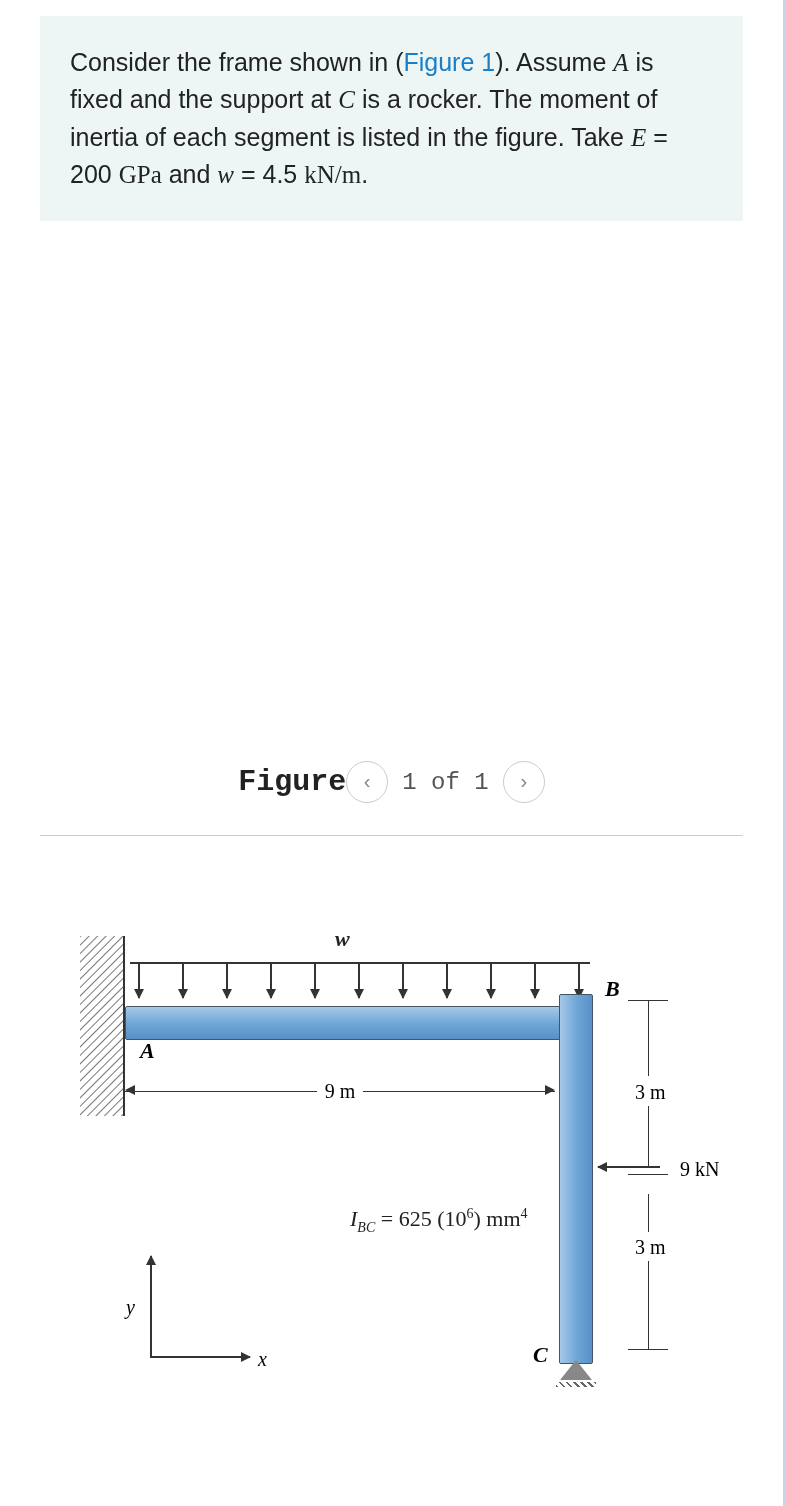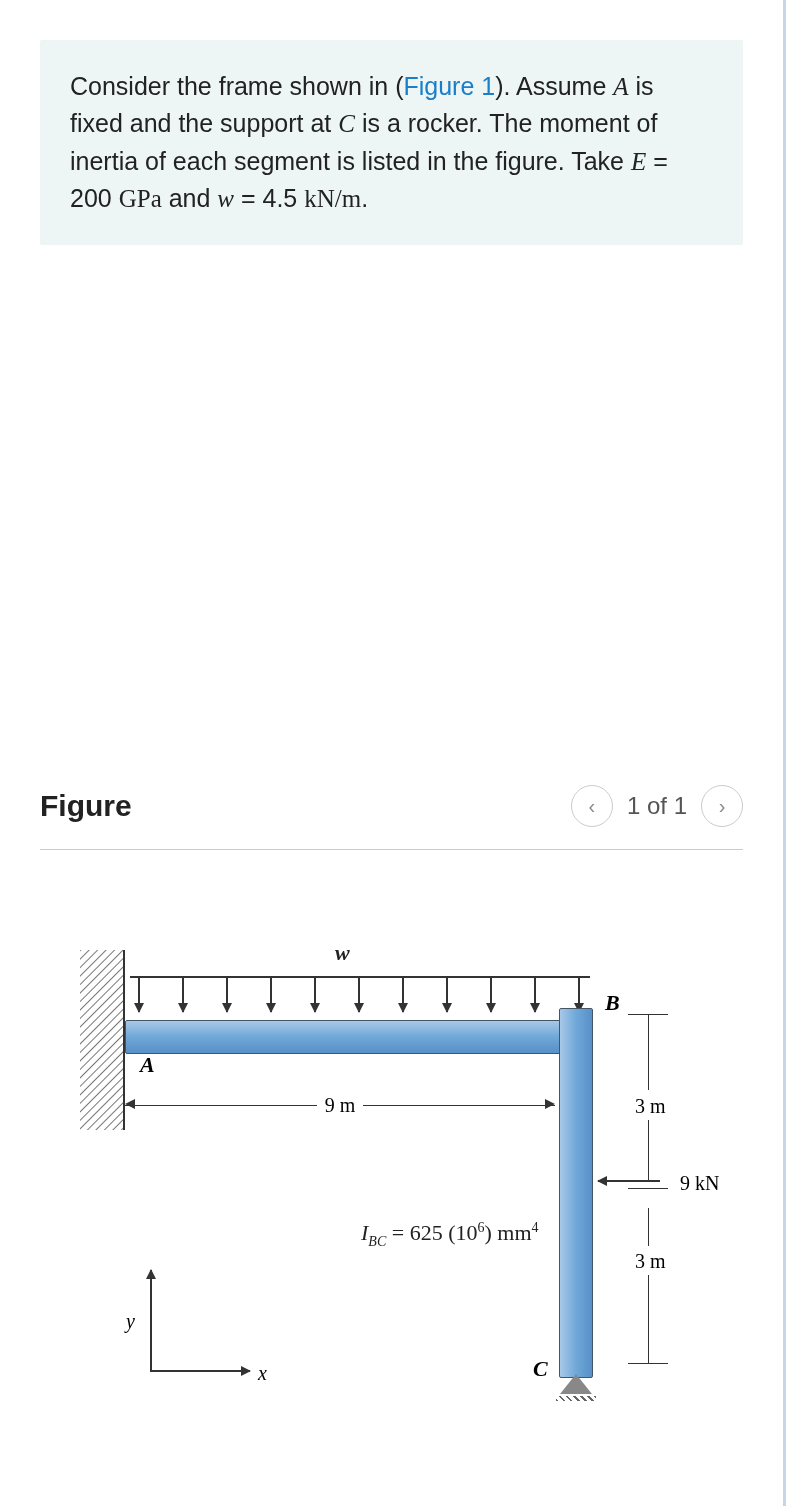--- a/index.html
+++ b/index.html
@@ -10,36 +10,37 @@
     height: 1506px;
     position: relative;
     border-right: 3px solid #c8d4e8;
   }
   .content {
     padding: 0 40px;
   }
   .problem-box {
     background: #edf5f5;
     padding: 28px 30px;
-    margin-top: 40px;
+    margin-top: 16px;
     font-size: 25px;
     line-height: 1.45;
     color: #222;
     border-radius: 2px;
   }
   .problem-box .link { color: #1a7fc9; }
   .problem-box .math { font-family: 'Times New Roman', serif; font-style: italic; }
   .problem-box .unit { font-family: 'Times New Roman', serif; }
   .figure-header {
     display: flex;
-    justify-content: space-between;
+    justify-content: center;
     align-items: center;
     margin-top: 540px;
     border-bottom: 1px solid #ccc;
-    padding-bottom: 22px;
+    padding-bottom: 32px;
+    font-family: Liberation Mono, monospace;
   }
   .figure-title {
     font-size: 30px;
     font-weight: bold;
     color: #222;
   }
   .nav {
     display: flex;
     align-items: center;
     gap: 14px;
@@ -204,21 +205,21 @@
     content:''; position:absolute; left:-1px; top:-4px;
     border-top:5px solid transparent; border-bottom:5px solid transparent;
     border-right:10px solid #333;
   }
   .force-label {
     position: absolute; left: 640px; top: 272px;
     font-family: 'Times New Roman', serif; font-size: 20px; white-space: nowrap;
   }
   .ibc {
     position: absolute; left: 310px; top: 320px;
-    font-family: 'Times New Roman', serif; font-size: 22px; color: #222; margin-left: 11px;
+    font-family: 'Times New Roman', serif; font-size: 22px; color: #222;
   }
   .ibc sub { font-style: italic; font-size: 14px; }
   .ibc sup { font-size: 14px; }
   .coord {
     position: absolute; left: 80px; top: 370px;
     width: 130px; height: 130px;
   }
   .coord-y { position: absolute; left: 30px; top: 0; width: 1.5px; height: 100px; background: #333; }
   .coord-y::before { content:''; position:absolute; top:-1px; left:-4px; border-left:5px solid transparent; border-right:5px solid transparent; border-bottom:10px solid #333; }
   .coord-x { position: absolute; left: 30px; top: 100px; width: 100px; height: 1.5px; background: #333; }

